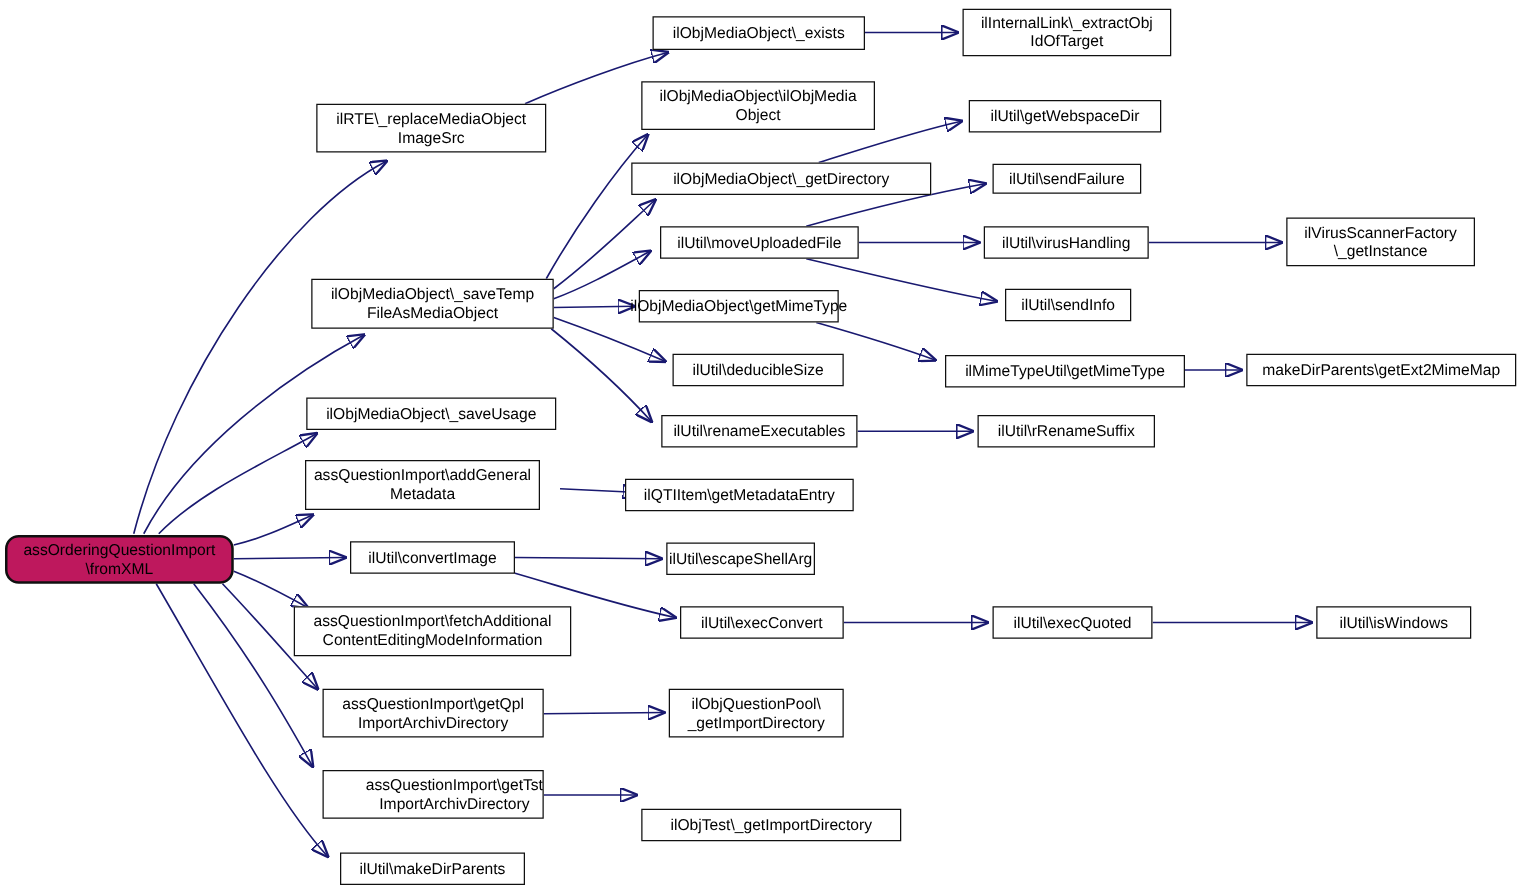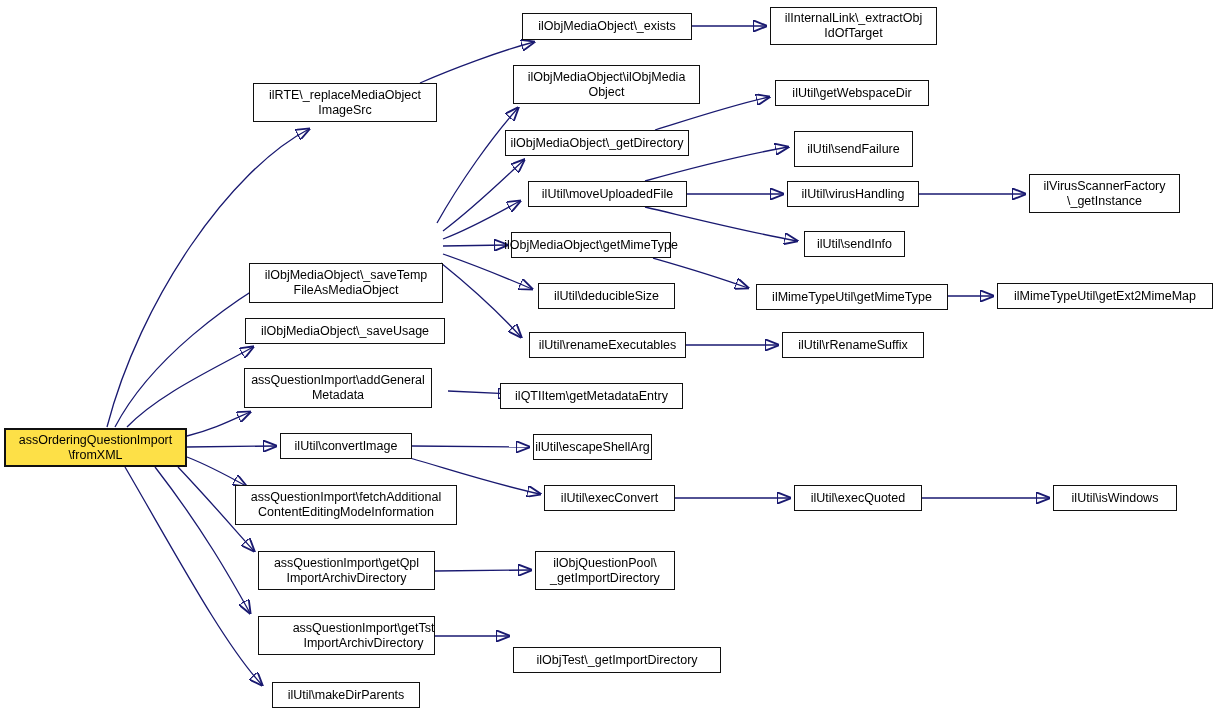--- a/index.html
+++ b/index.html
@@ -3,21 +3,21 @@
 <meta charset="utf-8">
 <style>
   html,body{margin:0;padding:0;background:#ffffff;}
   #canvas{position:relative;width:1217px;height:714px;background:#ffffff;overflow:hidden;
           font-family:"Liberation Sans", sans-serif;}
   #edges{position:absolute;left:0;top:0;width:1217px;height:714px;}
   #edges path{fill:none;stroke:#191970;stroke-width:1.3px;}
   .node{position:absolute;box-sizing:border-box;display:flex;align-items:center;justify-content:center;
         text-align:center;background:#ffffff;border:1px solid #101010;color:#000000;
         font-size:12.5px;line-height:15px;white-space:pre-line;padding:0 2px;cursor:pointer;}
-  .node.root{background:#fde047;border-width:2px;cursor:default;}
+  .node.root{background:#be185d;border-width:2px;cursor:default;border-radius:11px;}
 </style>
 </head>
 <body>
 
 <div id="canvas">
 
   <svg id="edges" width="1217" height="714" viewBox="0 0 1217 714">
     <defs>
       <marker id="arrow" viewBox="0 0 10 8" refX="9" refY="4" markerWidth="11" markerHeight="9" orient="auto">
         <path d="M0,0 L10,4 L0,8 Z" fill="#191970" stroke="none"></path>
@@ -60,33 +60,33 @@
   <div class="node root" style="left:4px;top:428px;width:183px;height:39px;">assOrderingQuestionImport
 \fromXML</div>
   <div class="node" style="left:253px;top:83px;width:184px;height:39px;">ilRTE\_replaceMediaObject
 ImageSrc</div>
   <div class="node" style="left:522px;top:13px;width:170px;height:27px;">ilObjMediaObject\_exists</div>
   <div class="node" style="left:770px;top:7px;width:167px;height:38px;">ilInternalLink\_extractObj
 IdOfTarget</div>
   <div class="node" style="left:513px;top:65px;width:187px;height:39px;">ilObjMediaObject\ilObjMedia
 Object</div>
   <div class="node" style="left:775px;top:80px;width:154px;height:26px;">ilUtil\getWebspaceDir</div>
-  <div class="node" style="left:505px;top:130px;width:184px;height:26px;">ilObjMediaObject\_getDirectory</div>
-  <div class="node" style="left:794px;top:131px;width:119px;height:36px;">ilUtil\sendFailure</div>
+  <div class="node" style="left:505px;top:130px;width:240px;height:26px;">ilObjMediaObject\_getDirectory</div>
+  <div class="node" style="left:794px;top:131px;width:119px;height:24px;">ilUtil\sendFailure</div>
   <div class="node" style="left:528px;top:181px;width:159px;height:26px;">ilUtil\moveUploadedFile</div>
   <div class="node" style="left:787px;top:181px;width:132px;height:26px;">ilUtil\virusHandling</div>
   <div class="node" style="left:1029px;top:174px;width:151px;height:39px;">ilVirusScannerFactory
 \_getInstance</div>
-  <div class="node" style="left:249px;top:223px;width:194px;height:40px;margin-top:40px;">ilObjMediaObject\_saveTemp
+  <div class="node" style="left:249px;top:223px;width:194px;height:40px;">ilObjMediaObject\_saveTemp
 FileAsMediaObject</div>
   <div class="node" style="left:511px;top:232px;width:160px;height:26px;">ilObjMediaObject\getMimeType</div>
   <div class="node" style="left:804px;top:231px;width:101px;height:26px;">ilUtil\sendInfo</div>
   <div class="node" style="left:538px;top:283px;width:137px;height:26px;">ilUtil\deducibleSize</div>
   <div class="node" style="left:756px;top:284px;width:192px;height:26px;">ilMimeTypeUtil\getMimeType</div>
-  <div class="node" style="left:997px;top:283px;width:216px;height:26px;">ilMimeTypeUtil\getExt2MimeMap</div>
+  <div class="node" style="left:997px;top:283px;width:216px;height:26px;">makeDirParents\getExt2MimeMap</div>
   <div class="node" style="left:245px;top:318px;width:200px;height:26px;">ilObjMediaObject\_saveUsage</div>
   <div class="node" style="left:529px;top:332px;width:157px;height:26px;">ilUtil\renameExecutables</div>
   <div class="node" style="left:782px;top:332px;width:142px;height:26px;">ilUtil\rRenameSuffix</div>
   <div class="node" style="left:244px;top:368px;width:188px;height:40px;">assQuestionImport\addGeneral
 Metadata</div>
   <div class="node" style="left:500px;top:383px;width:183px;height:26px;">ilQTIItem\getMetadataEntry</div>
   <div class="node" style="left:280px;top:433px;width:132px;height:26px;">ilUtil\convertImage</div>
   <div class="node" style="left:533px;top:434px;width:119px;height:26px;">ilUtil\escapeShellArg</div>
   <div class="node" style="left:235px;top:485px;width:222px;height:40px;">assQuestionImport\fetchAdditional
 ContentEditingModeInformation</div>

